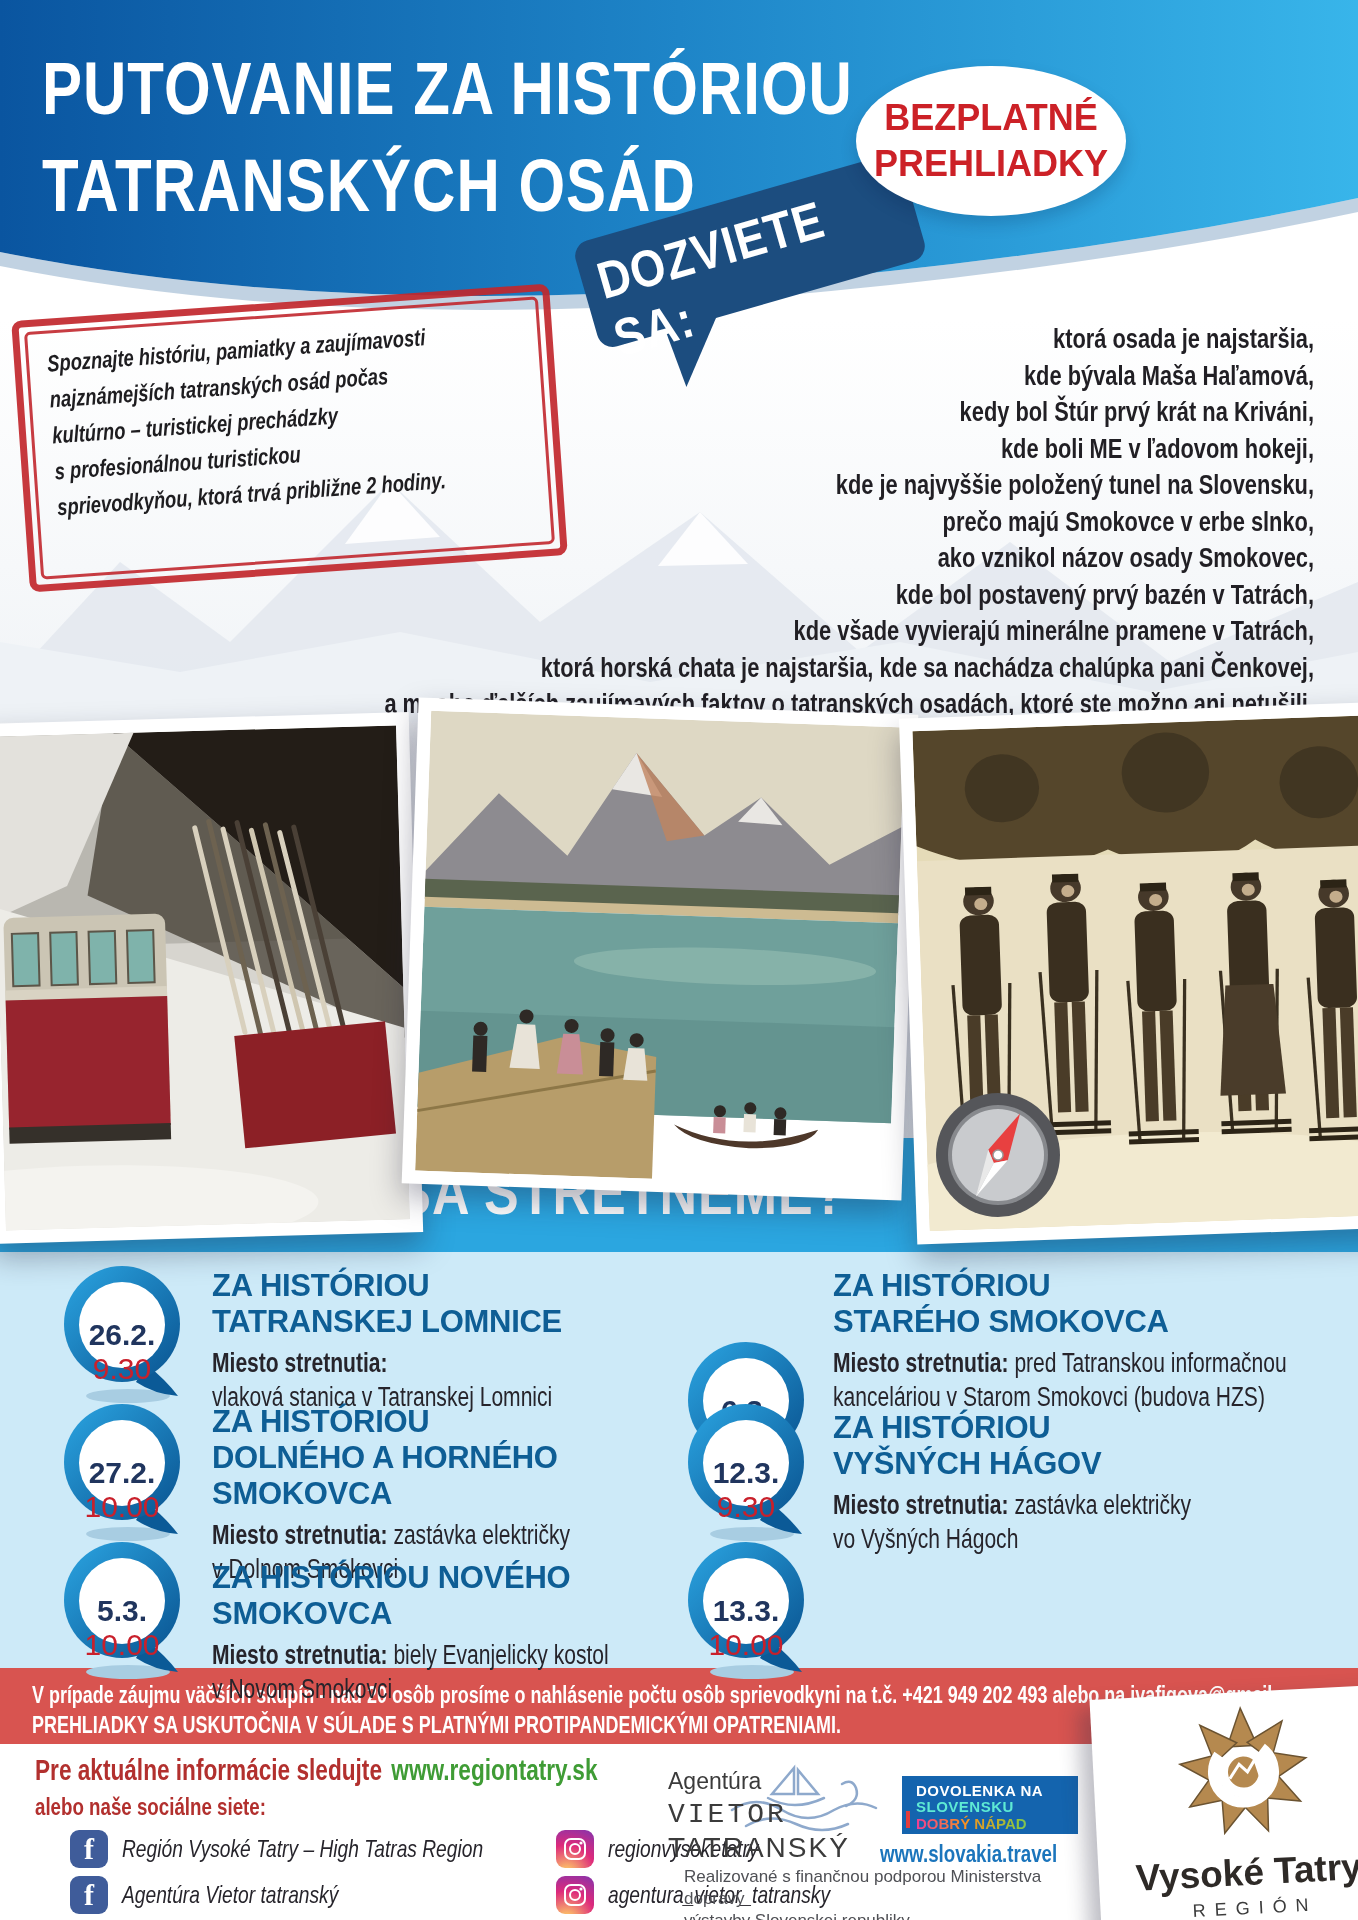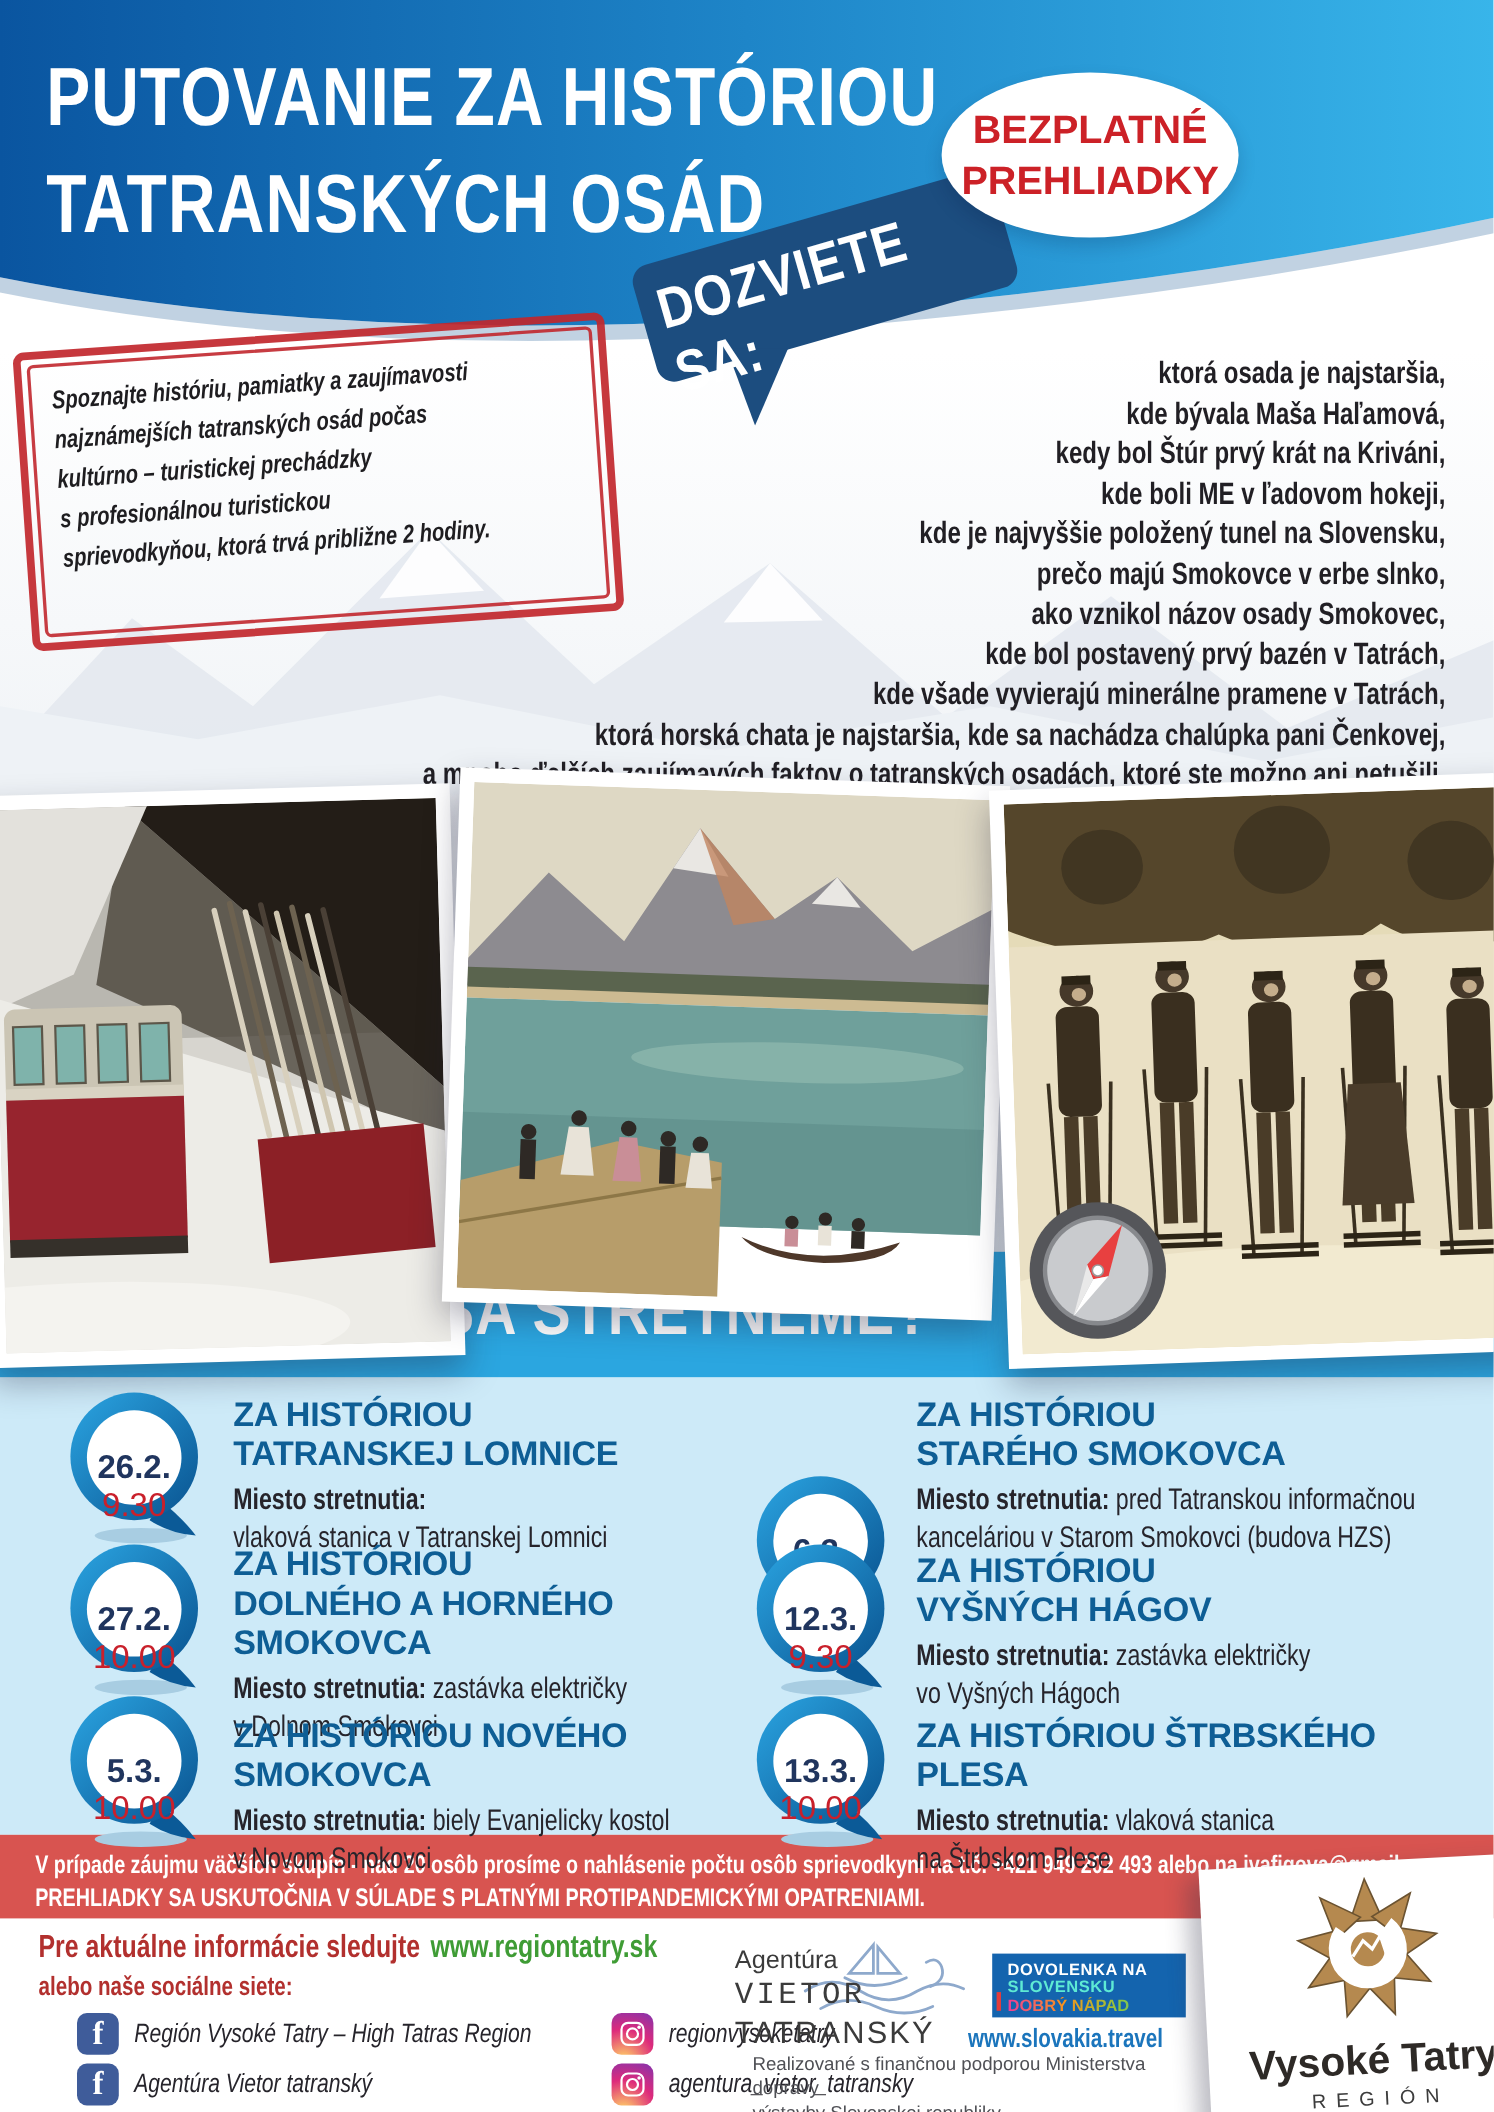--- a/index.html
+++ b/index.html
@@ -414,25 +414,20 @@
         <ellipse cx="70" cy="134" rx="42" ry="7" fill="#a8cde2"></ellipse>
         <path d="M88,102 Q108,118 120,134 Q96,132 78,120 Z" fill="#0b5a97"></path>
         <circle cx="64" cy="62" r="58" fill="url(#pingrad)"></circle>
         <circle cx="64" cy="63" r="43" fill="#fff"></circle>
       </svg>
     <div class="pin-label">
         <div class="pin-date">13.3.</div>
         <div class="pin-time">10.00</div>
       </div>
   </div>
-  <div class="event" style="left:833px;top:1560px;width:520px">
-    <div class="event-title pre">ZA HISTÓRIOU ŠTRBSKÉHO PLESA</div>
-    <div class="event-meet pre"><span class="meet-label">Miesto stretnutia:</span><span> vlaková stanica
-na Štrbskom Plese</span></div>
-  </div>
 
   <div class="strip">
     <div class="strip-line" style="top:13px">V prípade záujmu väčších skupín - nad 20 osôb prosíme o nahlásenie počtu osôb sprievodkyni na t.č. +421 949 202 493 alebo na ivafigova@gmail.com</div>
     <div class="strip-line" style="top:43px">PREHLIADKY SA USKUTOČNIA V SÚLADE S PLATNÝMI PROTIPANDEMICKÝMI OPATRENIAMI.</div>
   </div>
 
   <div class="footer"></div>
 
   <div class="follow">
     <span class="follow-prefix">Pre aktuálne informácie sledujte</span><span class="follow-url">www.regiontatry.sk</span>

